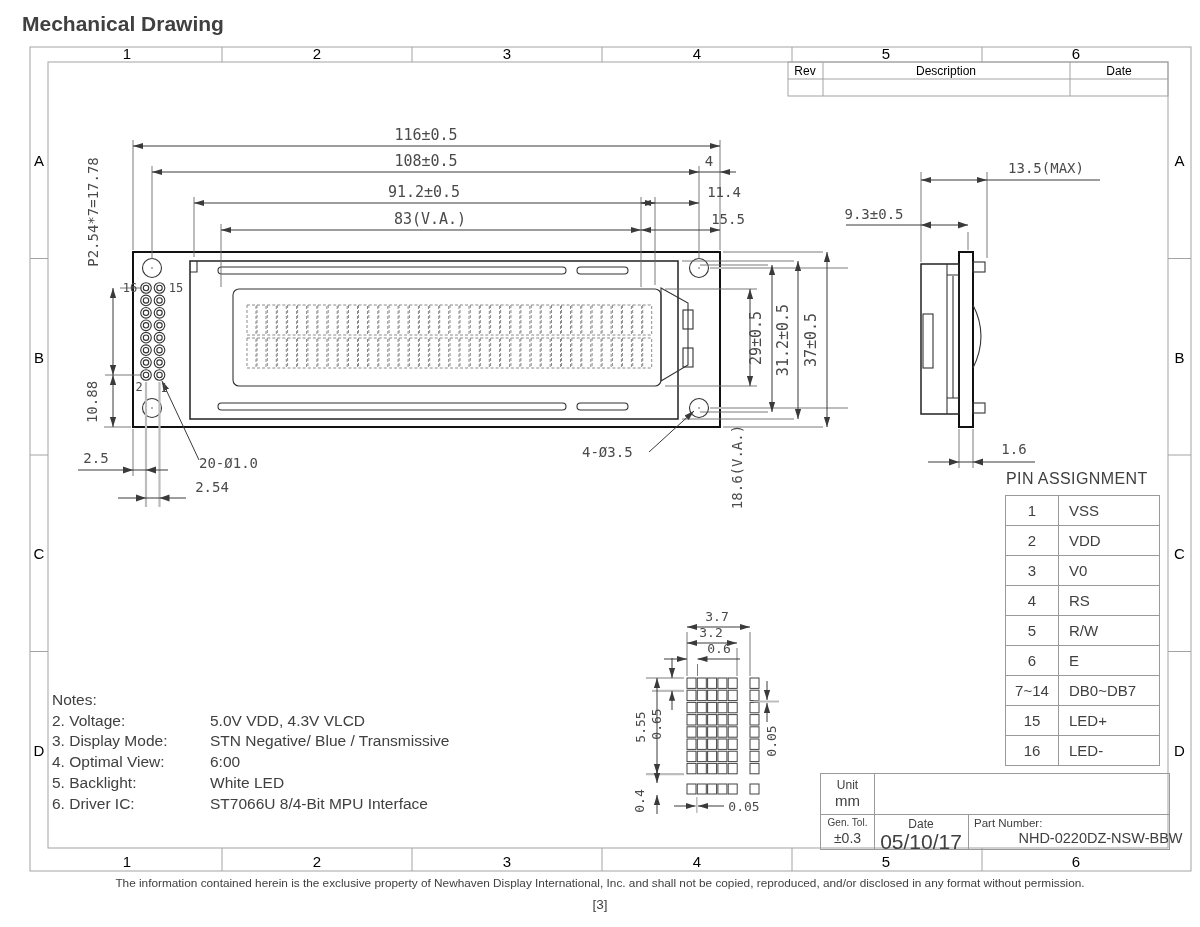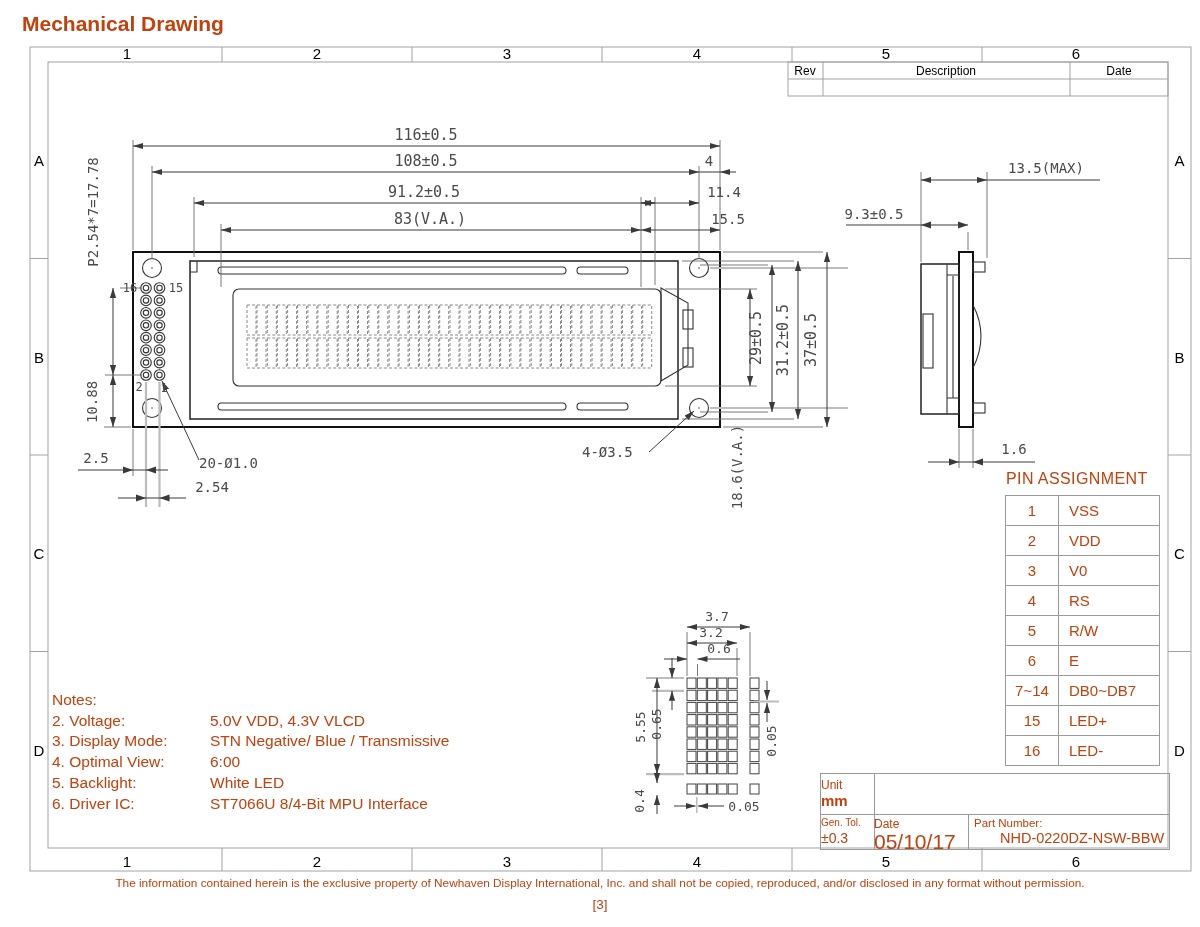--- a/index.html
+++ b/index.html
@@ -1,17 +1,17 @@
 <!DOCTYPE html>
 <html><head>
 <meta charset="utf-8">
 <style>
   html,body{margin:0;padding:0;background:#fff;}
   .page{position:relative;width:1200px;height:927px;background:#fff;overflow:hidden;
-        font-family:"Liberation Sans",sans-serif;color:#c2410c;}
+        font-family:"Liberation Sans",sans-serif;color:#404040;}
   .abs{position:absolute;}
   #title{left:22px;top:12px;font-size:21px;font-weight:bold;}
   svg{position:absolute;left:0;top:0;}
   
   .ol2{fill:none;stroke:#111;stroke-width:2;}
   .ol{fill:none;stroke:#222;stroke-width:1.5;}
   .thin{fill:none;stroke:#333;stroke-width:1.1;}
   .dim{fill:none;stroke:#3a3a3a;stroke-width:1;}
   .ext{fill:none;stroke:#6b6b6b;stroke-width:0.9;}
   .gray{fill:none;stroke:#bdbdbd;stroke-width:2.2;}
@@ -27,21 +27,21 @@
   #pin-table{left:1005px;top:495px;width:153px;border:1px solid #9a9a9a;}
   .pin-row{display:flex;height:29px;border-bottom:1px solid #9a9a9a;align-items:center;font-size:15px;}
   .pin-row:last-child{border-bottom:none;}
   .pc1{width:52px;text-align:center;border-right:1px solid #9a9a9a;height:29px;line-height:29px;}
   .pc2{padding-left:10px;}
   #notes{left:52px;top:690px;font-size:15.5px;line-height:20.7px;}
   .note-row{display:flex;}
   .nlab{width:158px;}
   #title-block{left:820px;top:773px;width:348px;height:75px;border:1px solid #9a9a9a;font-size:12px;}
   .tb-line{position:absolute;background:#9a9a9a;}
-  .tbc{position:absolute;text-align:left;}
+  .tbc{position:absolute;text-align:center;}
   #footer{left:0;top:876px;width:1200px;text-align:center;font-size:11.8px;}
   #pagenum{left:0;top:897px;width:1200px;text-align:center;font-size:13.5px;}
 </style>
 </head>
 <body>
 
 <div class="page">
 
   <div class="abs" id="title">Mechanical Drawing</div>
 
@@ -460,21 +460,21 @@
         <span class="nlab">6. Driver IC:</span>
         <span>ST7066U 8/4-Bit MPU Interface</span>
       </div>
   </div>
 
   <div class="abs" id="title-block">
     <div class="tb-line" style="left:53px;top:0;width:1px;height:75px;"></div>
     <div class="tb-line" style="left:0;top:40px;width:348px;height:1px;"></div>
     <div class="tb-line" style="left:147px;top:40px;width:1px;height:35px;"></div>
     <div class="tbc" style="left:0;top:4px;width:53px;">Unit</div>
-    <div class="tbc" style="left:0;top:18px;width:53px;font-size:15px;font-weight:bold;">mm</div>
+    <div class="tbc" style="left:0;top:18px;width:53px;font-size:15px;">mm</div>
     <div class="tbc" style="left:0;top:43px;width:53px;font-size:10px;">Gen. Tol.</div>
     <div class="tbc" style="left:0;top:56px;width:53px;font-size:14px;">±0.3</div>
     <div class="tbc" style="left:53px;top:43px;width:94px;">Date</div>
     <div class="tbc" style="left:53px;top:56px;width:94px;font-size:21px;">05/10/17</div>
     <div class="tbc" style="left:153px;top:43px;width:195px;text-align:left;font-size:11.5px;">Part Number:</div>
     <div class="tbc" style="left:147px;top:56px;width:201px;font-size:14.5px;padding-left:32px;">NHD-0220DZ-NSW-BBW</div>
   </div>
 
   <div class="abs" id="footer">The information contained herein is the exclusive property of Newhaven Display International, Inc. and shall not be copied, reproduced, and/or disclosed in any format without permission.</div>
   <div class="abs" id="pagenum">[3]</div>

